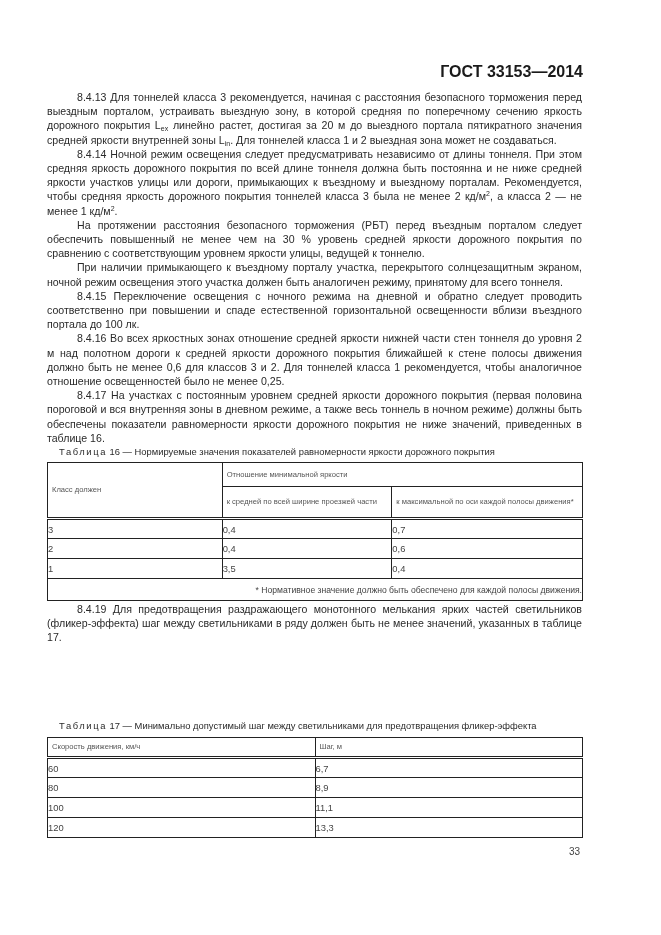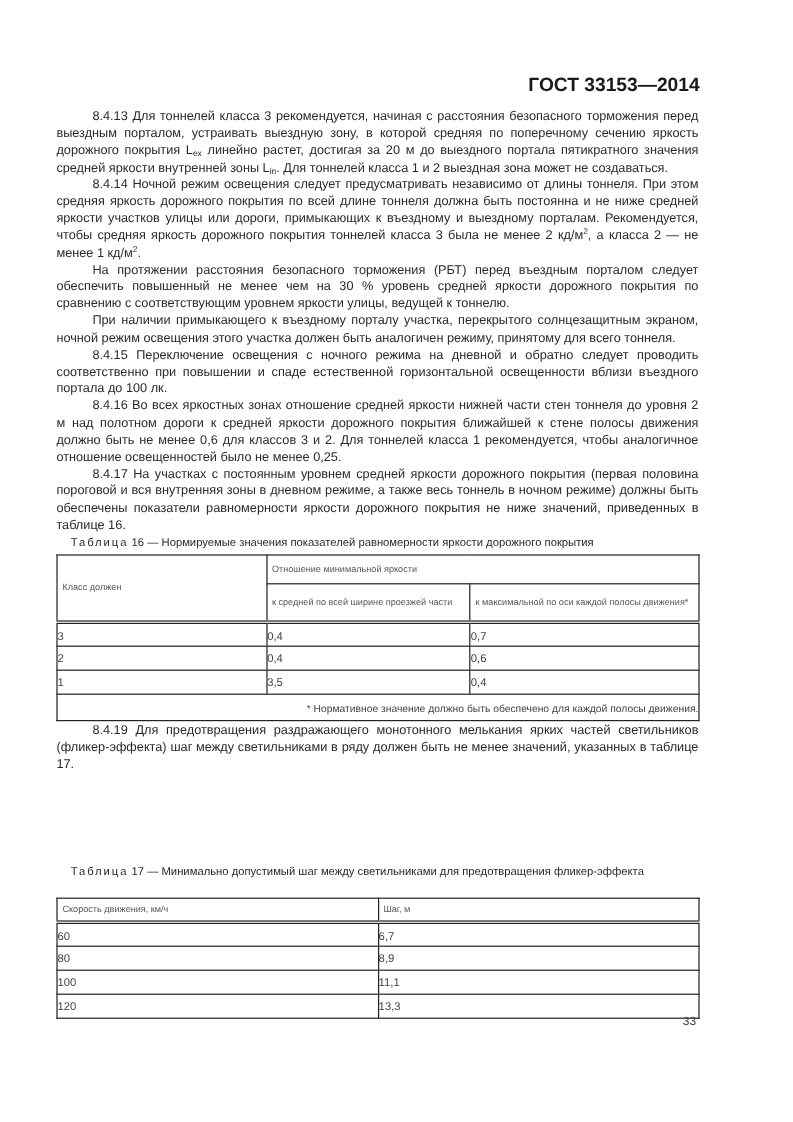--- a/index.html
+++ b/index.html
@@ -78,21 +78,21 @@
 </table>
 
 <div class="body-text" style="top: 602px;">
   <p class="p">8.4.19 Для предотвращения раздражающего монотонного мелькания ярких частей светильников (фликер-эффекта) шаг между светильниками в ряду должен быть не менее значений, указанных в таблице 17.</p>
 </div>
 
 <div class="caption" style="top: 720px;">
   <span class="spaced">Таблица</span><span> 17 — Минимально допустимый шаг между светильниками для предотвращения фликер-эффекта</span>
 </div>
 
-<table style="top: 737px; margin-top: 11px;">
+<table style="top: 737px;">
   <colgroup>
     <col style="width: 268px;">
     <col style="width: 268px;">
   </colgroup>
   <thead>
     <tr class="single">
       <th style="height: 20px;">Скорость движения, км/ч</th>
       <th style="height: 20px;">Шаг, м</th>
     </tr>
   </thead>

